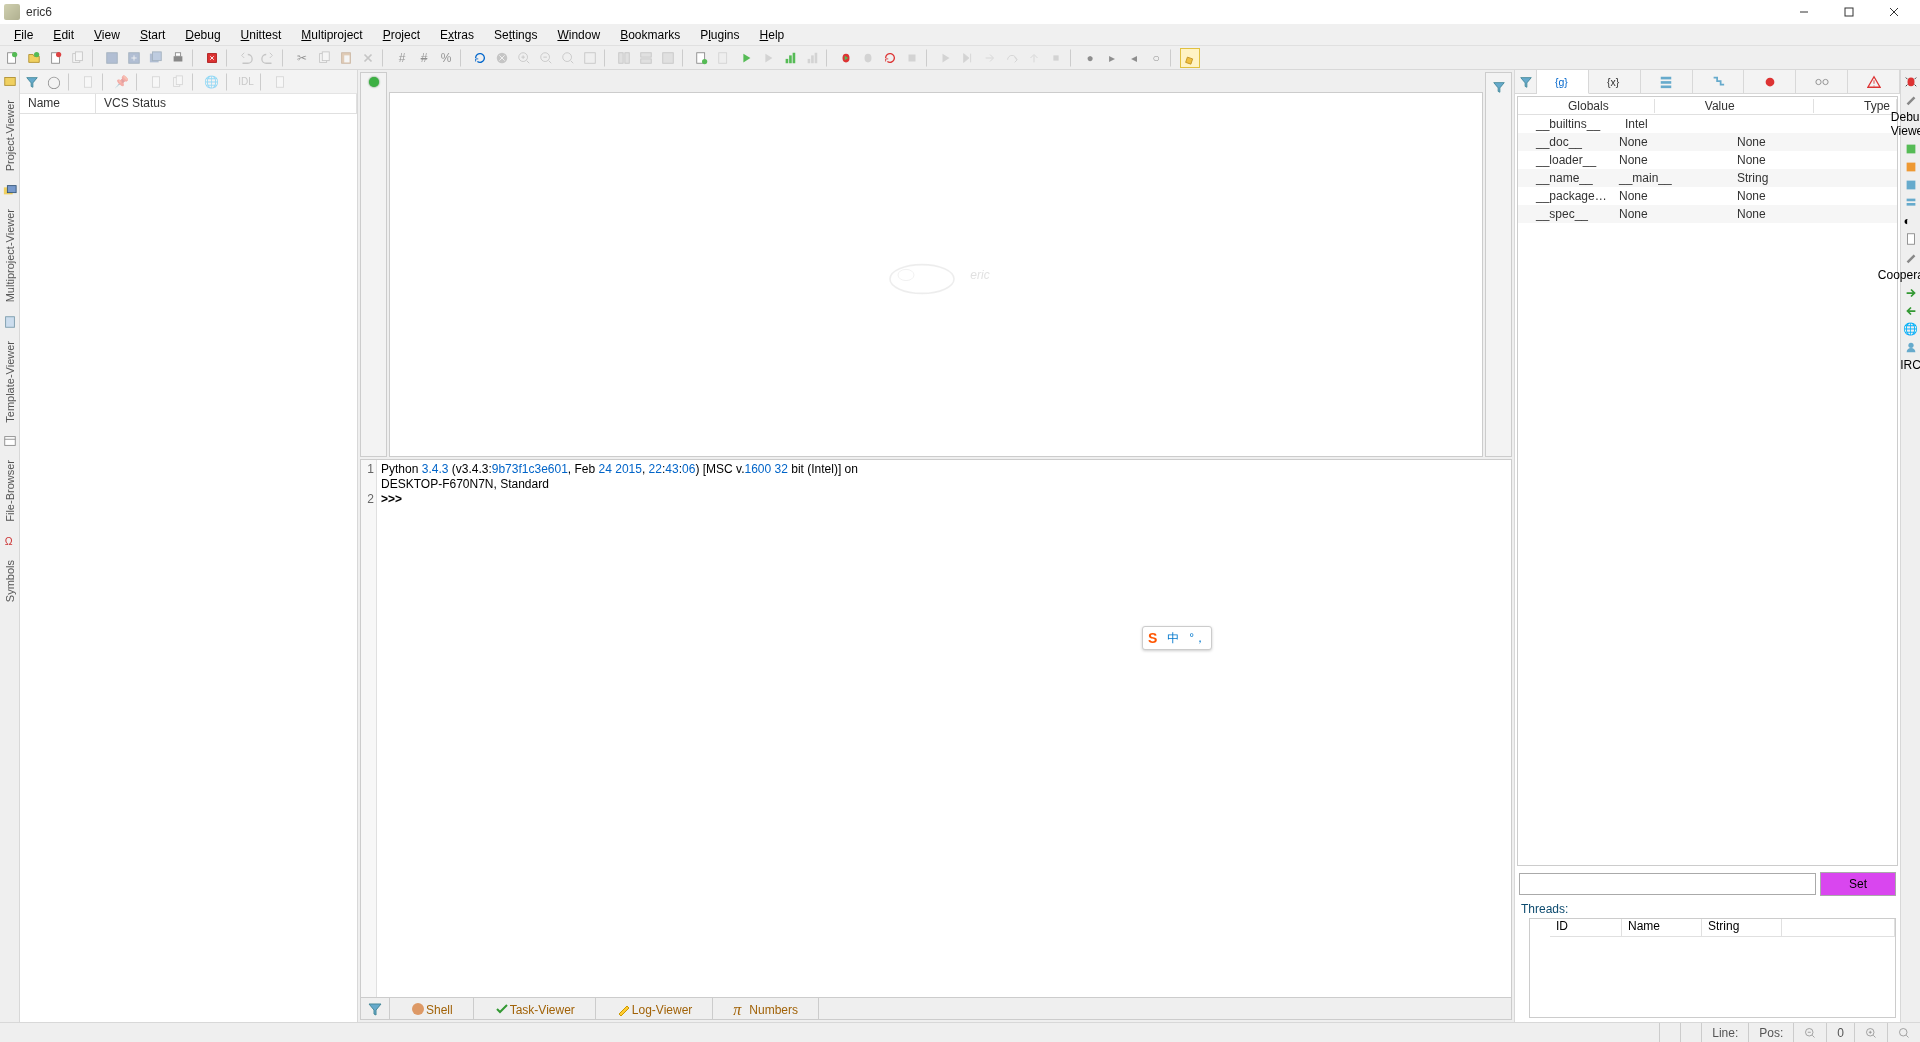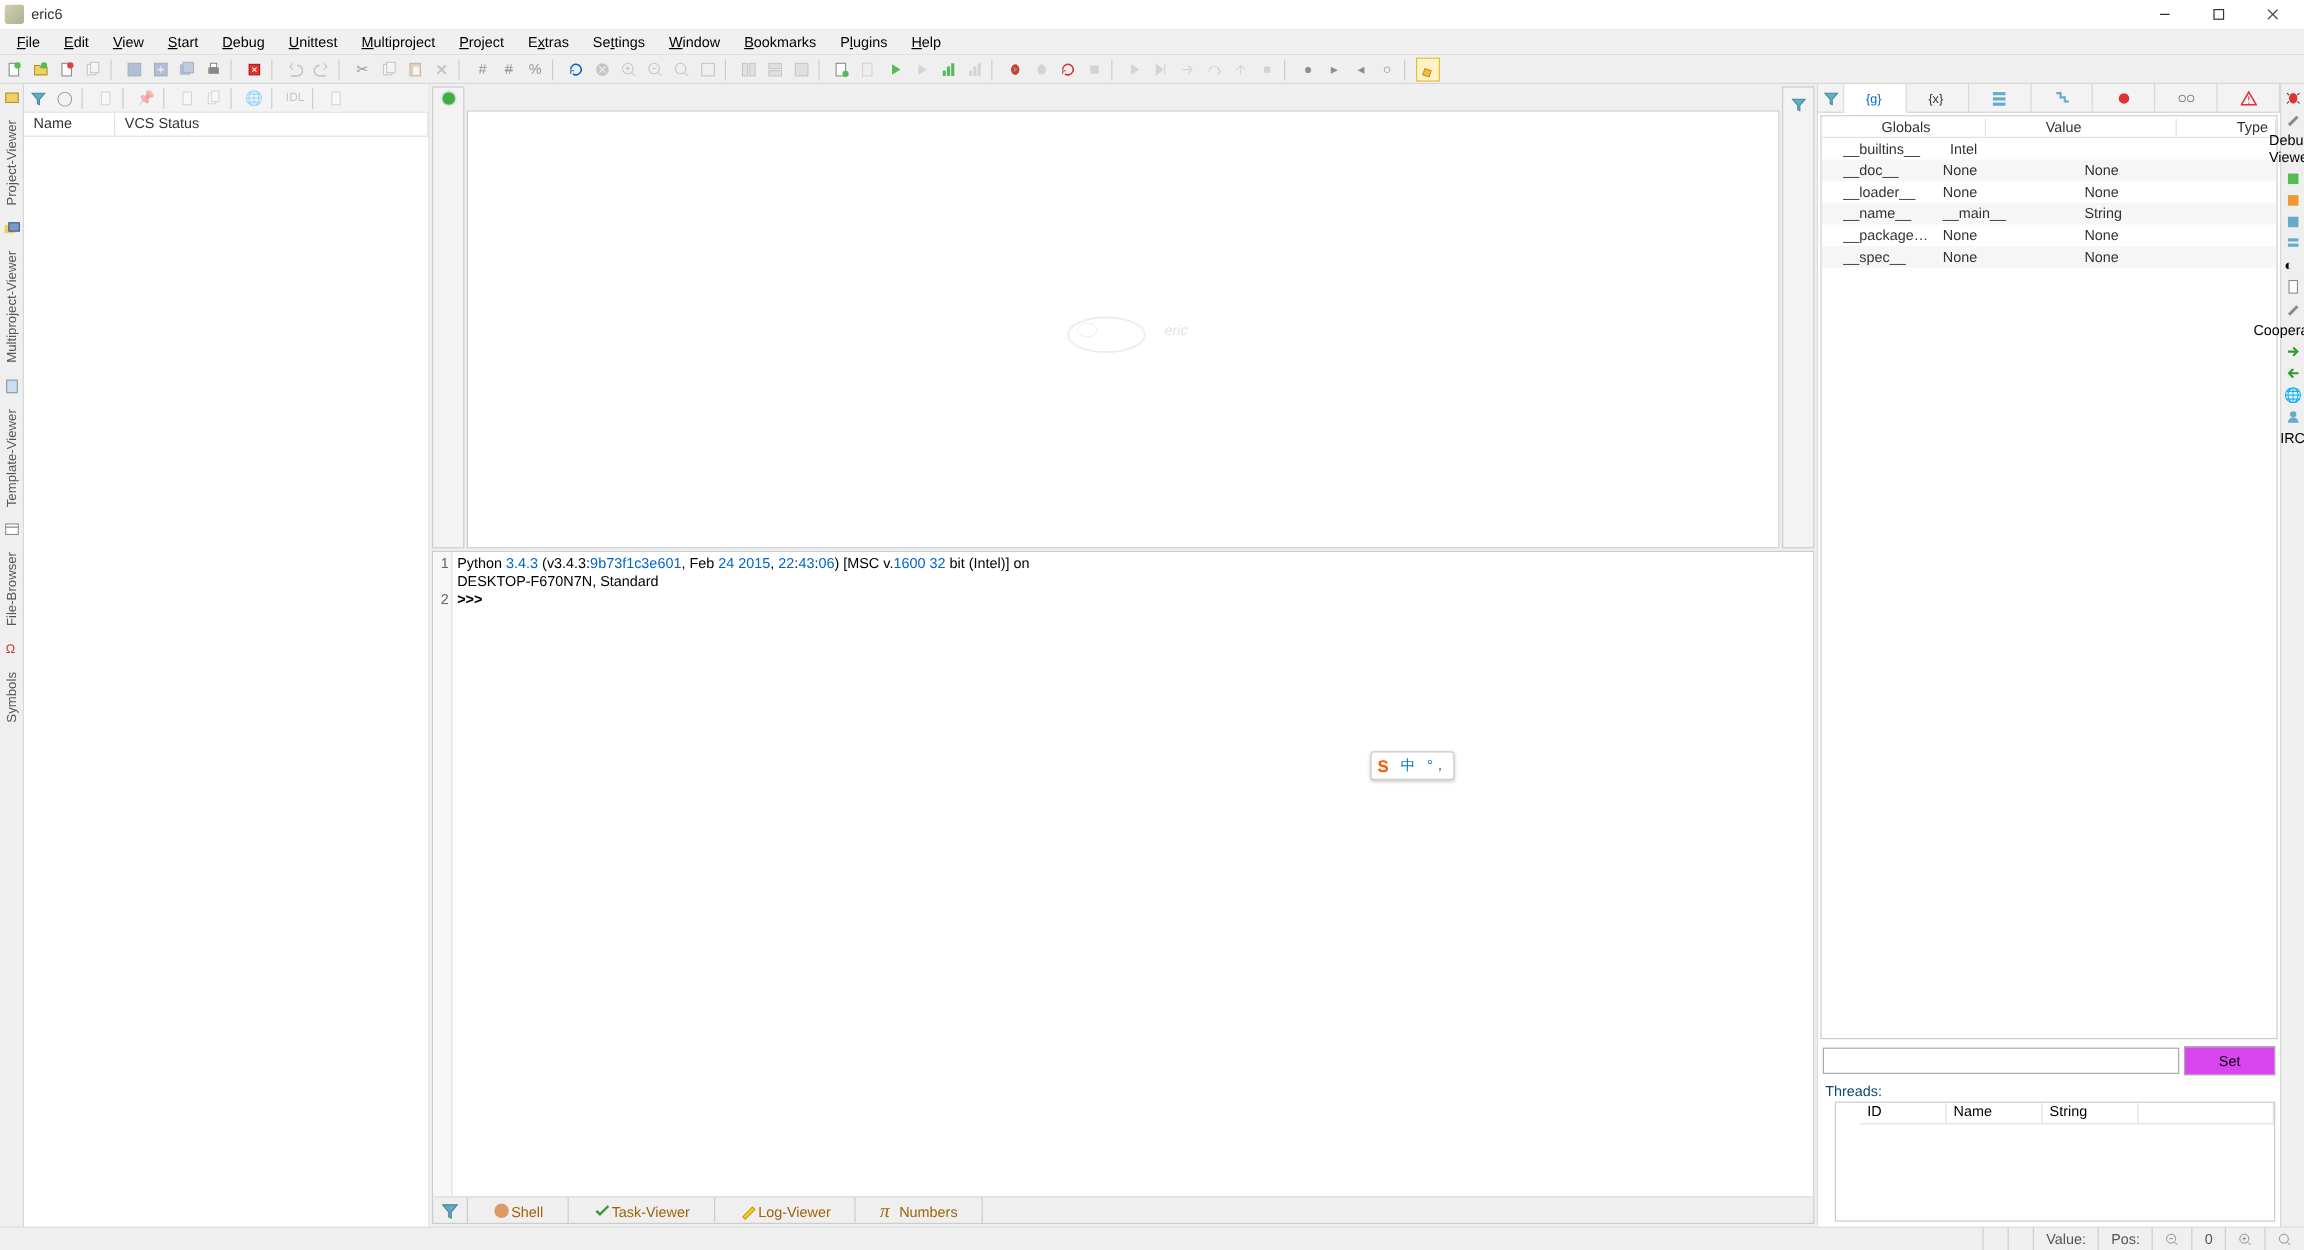--- a/index.html
+++ b/index.html
@@ -676,21 +676,21 @@
           <path d="M3 14c0-3 2-5 5-5s5 2 5 5" fill="#6ac"></path>
         </svg></span>
     <div class="vtab">IRC</div>
   </div>
 </div>
 
 <div class="statusbar">
   <div class="sfill"></div>
   <div class="scell"></div>
   <div class="scell"></div>
-  <div class="scell">Value:</div>
+  <div class="scell">Line:</div>
   <div class="scell">Pos:</div>
   <div class="scell">
       <svg width="12" height="12" viewBox="0 0 16 16">
         <circle cx="7" cy="7" r="5" fill="none" stroke="#888"></circle>
         <path d="M11 11l3 3M5 7h4" stroke="#888"></path>
       </svg>
     </div>
   <div class="scell">0</div>
   <div class="scell">
       <svg width="12" height="12" viewBox="0 0 16 16">

